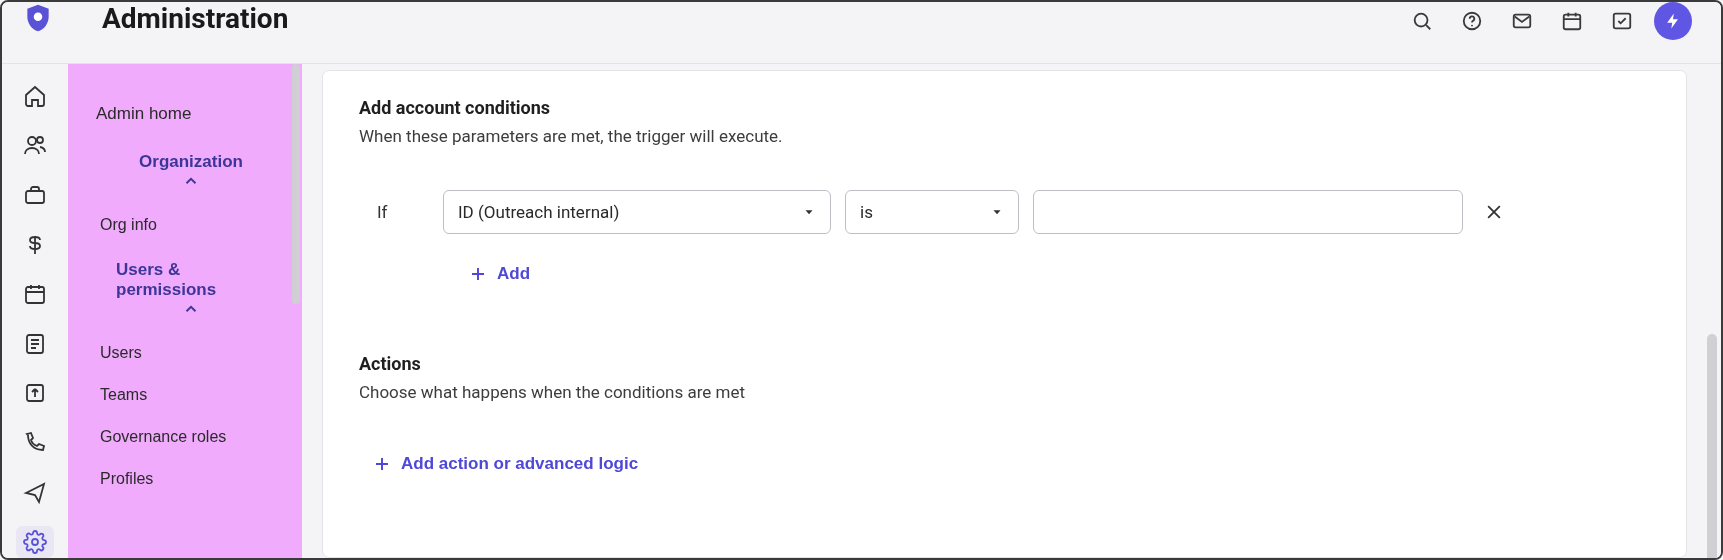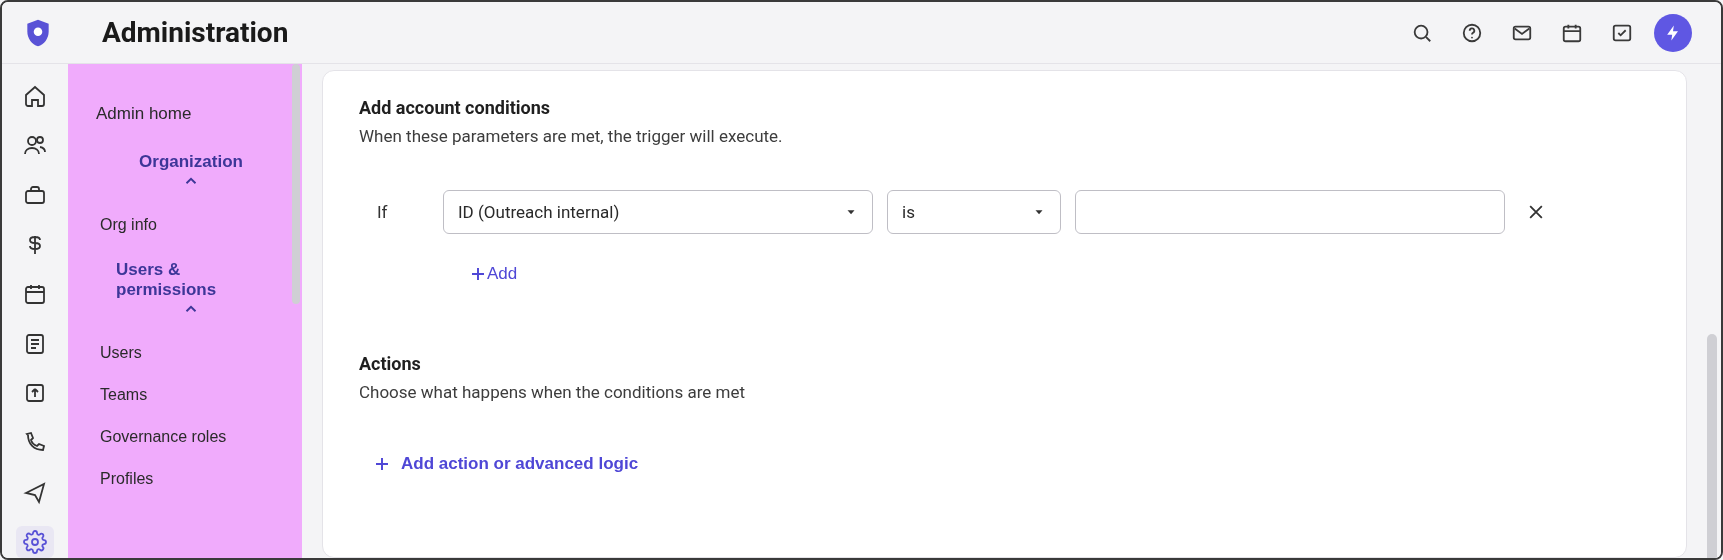--- a/index.html
+++ b/index.html
@@ -12,21 +12,21 @@
     height: 560px;
     overflow: hidden;
     position: relative;
     border: 2px solid #3a3a3a;
     border-radius: 8px;
   }
 
   
   .header {
     display: flex;
-    align-items: center;
+    align-items: flex-start;
     height: 62px;
     padding: 0 29px 0 20px;
     border-bottom: 1px solid #e4e3e8;
     background: #f4f4f6;
   }
   .logo {
     width: 32px; height: 32px;
     display: flex; align-items: center; justify-content: center;
     margin-right: 48px;
     color: #5952d6;
@@ -120,21 +120,21 @@
   .main {
     flex: 1;
     padding: 6px 34px 0 20px;
     background: #f4f4f6;
     overflow: hidden;
     position: relative;
   }
   .card {
     background: #fff;
     border: 1px solid #e4e3e8;
-    border-radius: 12px;
+    border-radius: 7px;
     padding: 26px 36px 40px 36px;
     height: 100%;
     overflow: hidden;
   }
   .section-title {
     font-size: 18px;
     font-weight: 700;
     color: #1f1f1f;
     margin-bottom: 8px;
   }
@@ -161,21 +161,21 @@
     justify-content: space-between;
     border: 1px solid #bfbec5;
     border-radius: 6px;
     height: 44px;
     padding: 0 14px;
     background: #fff;
     font-size: 17px;
     color: #2a2a2a;
     cursor: pointer;
   }
-  .select.field  { width: 430px; }
+  .select.field  { width: 388px; }
   .select.op     { width: 174px; }
   .text-input {
     border: 1px solid #bfbec5;
     border-radius: 6px;
     height: 44px;
     padding: 0 14px;
     font-size: 17px;
     width: 430px;
     background: #fff;
   }
@@ -184,25 +184,26 @@
     width: 34px; height: 34px;
     border: none; background: transparent; cursor: pointer;
     display: flex; align-items: center; justify-content: center;
     color: #333;
   }
   .row-remove svg { width: 20px; height: 20px; }
 
   .link-btn {
     display: inline-flex;
     align-items: center;
+    gap: 10px;
     border: none;
     background: transparent;
     color: #4f47d6;
     font-size: 17px;
-    font-weight: 400;
+    font-weight: 700;
     cursor: pointer;
     padding: 2px 0 2px 110px;
   }
   .section-actions-title {
     font-size: 18px;
     font-weight: 700;
     color: #1f1f1f;
     margin: 66px 0 8px 0;
   }
   .link-btn2 {

